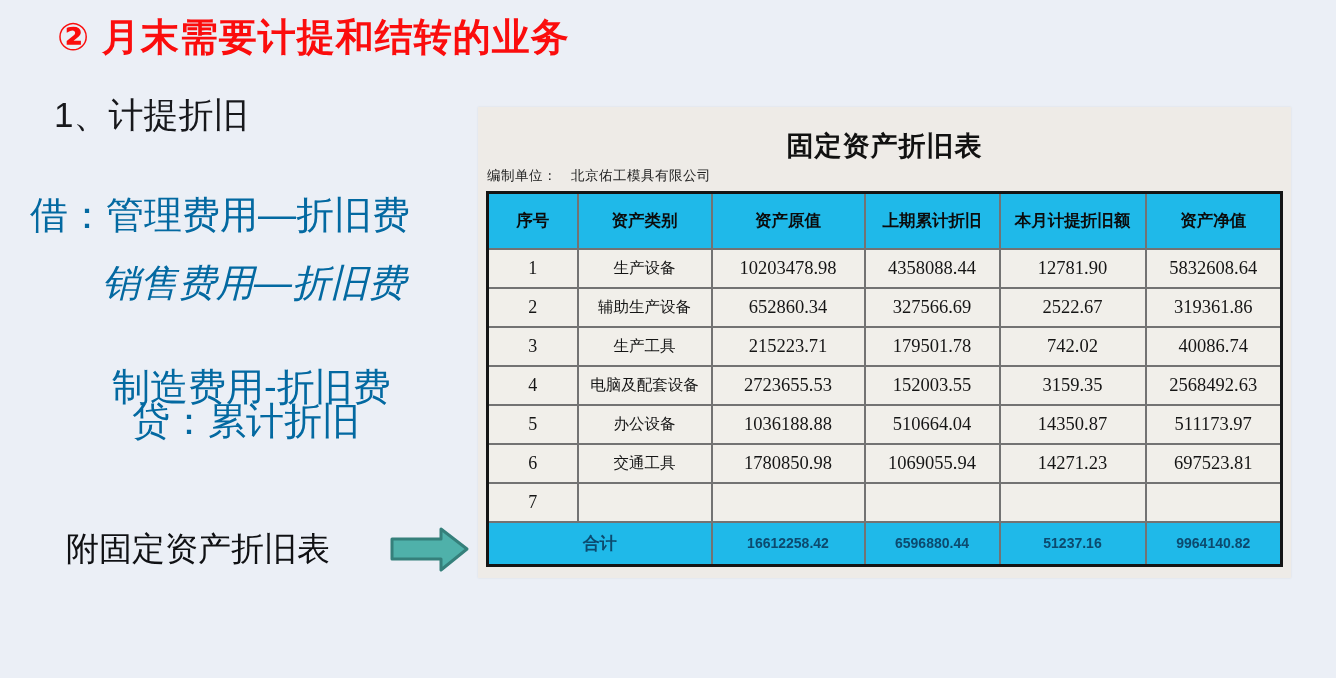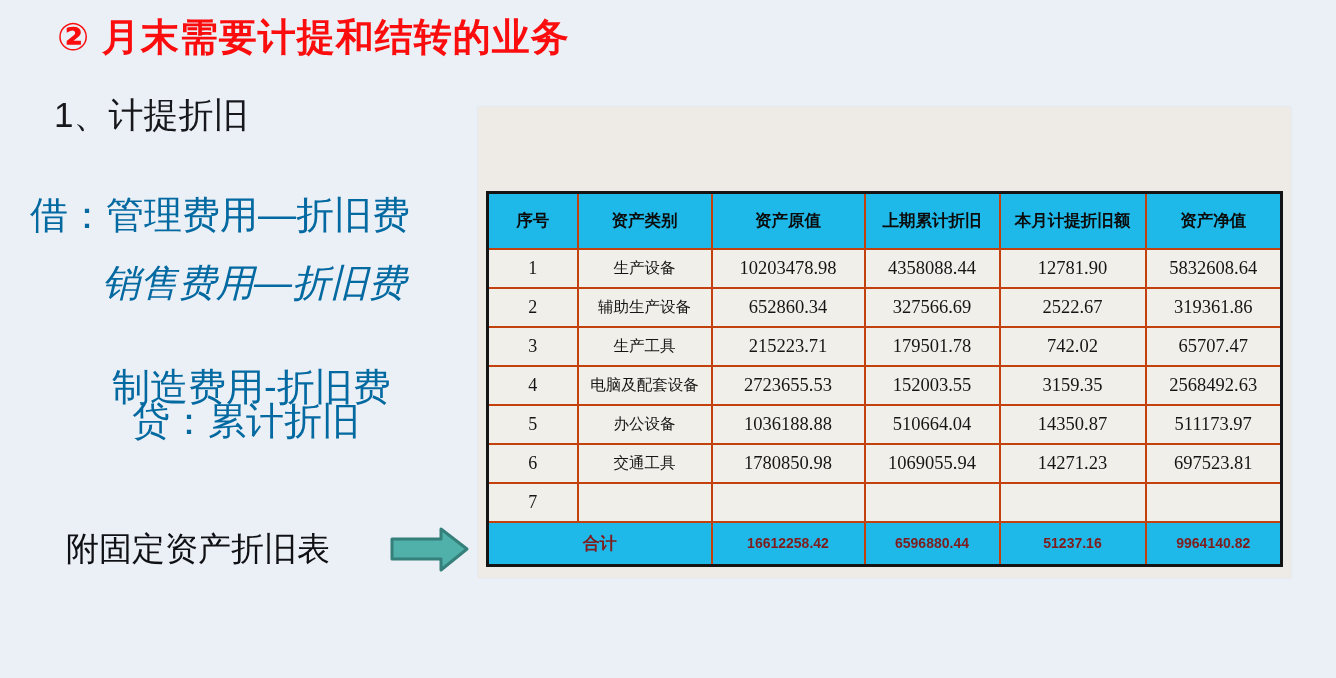--- a/index.html
+++ b/index.html
@@ -50,39 +50,39 @@
     font-size: 13.5px; color: #1c1c1c; letter-spacing: 0.5px;
   }
   .prepared .company { margin-left: 14px; }
   table.dep {
     position: absolute; left: 8px; top: 84px;
     width: 794px; border-collapse: collapse; table-layout: fixed;
     border: 3px solid #141414;
     background: #F1EFEA;
   }
   table.dep td, table.dep th {
-    border: 2px solid #c2410c;
+    border: 2px solid #737373;
     text-align: center; vertical-align: middle;
     overflow: hidden; white-space: nowrap;
   }
   table.dep thead th {
     height: 56px; background: #1FB9E9;
     font-size: 16.5px; font-weight: bold; color: #0b0b0b;
     font-family: "Liberation Sans", sans-serif;
   }
   table.dep tbody td {
     height: 39px; background: #F1EFEA;
     font-size: 18px; color: #151515;
     font-family: "Liberation Serif", "DejaVu Serif", serif;
   }
   table.dep tbody td.cat { font-size: 15.5px; font-family: "Liberation Sans", sans-serif; }
   table.dep tbody td.num { font-size: 18.5px; }
   table.dep tr.total td {
     height: 44px; background: #1FB9E9;
-    font-weight: bold; color: #7f1d1d;
+    font-weight: bold; color: #0c4a6e;
   }
   table.dep tr.total td.label { font-size: 17px; font-family: "Liberation Sans", sans-serif; }
   table.dep tr.total td.num { font-size: 14px; font-family: Liberation Sans, sans-serif; }
 </style>
 </head>
 <body>
 
 <div class="heading">② 月末需要计提和结转的业务</div>
 <div class="subheading">1、计提折旧</div>
 
@@ -95,20 +95,24 @@
 
 <div class="attach-note">附固定资产折旧表</div>
 
 <div class="arrow-wrap">
   <svg width="82" height="48" viewBox="0 0 82 48">
     <polygon points="3,13 52,13 52,3 78,23 52,44 52,33 3,33" fill="#4FB1AA" stroke="#35807B" stroke-width="3" stroke-linejoin="round"></polygon>
   </svg>
 </div>
 
 <div class="photo">
+  <div class="photo-title">固定资产折旧表</div>
+  <div class="prepared">
+    <span>编制单位：</span><span class="company">北京佑工模具有限公司</span>
+  </div>
 
   <table class="dep">
     <colgroup>
       <col style="width:90px">
         <col style="width:134px">
         <col style="width:153px">
       <col style="width:135px">
         <col style="width:146px">
         <col style="width:136px">
     </colgroup>
@@ -138,21 +142,21 @@
         <td class="num">327566.69</td>
         <td class="num">2522.67</td>
         <td class="num">319361.86</td>
       </tr>
       <tr>
         <td>3</td>
         <td class="cat">生产工具</td>
         <td class="num">215223.71</td>
         <td class="num">179501.78</td>
         <td class="num">742.02</td>
-        <td class="num">65707.47</td>
+        <td class="num">40086.74</td>
       </tr>
       <tr>
         <td>4</td>
         <td class="cat">电脑及配套设备</td>
         <td class="num">2723655.53</td>
         <td class="num">152003.55</td>
         <td class="num">3159.35</td>
         <td class="num">2568492.63</td>
       </tr>
       <tr>

